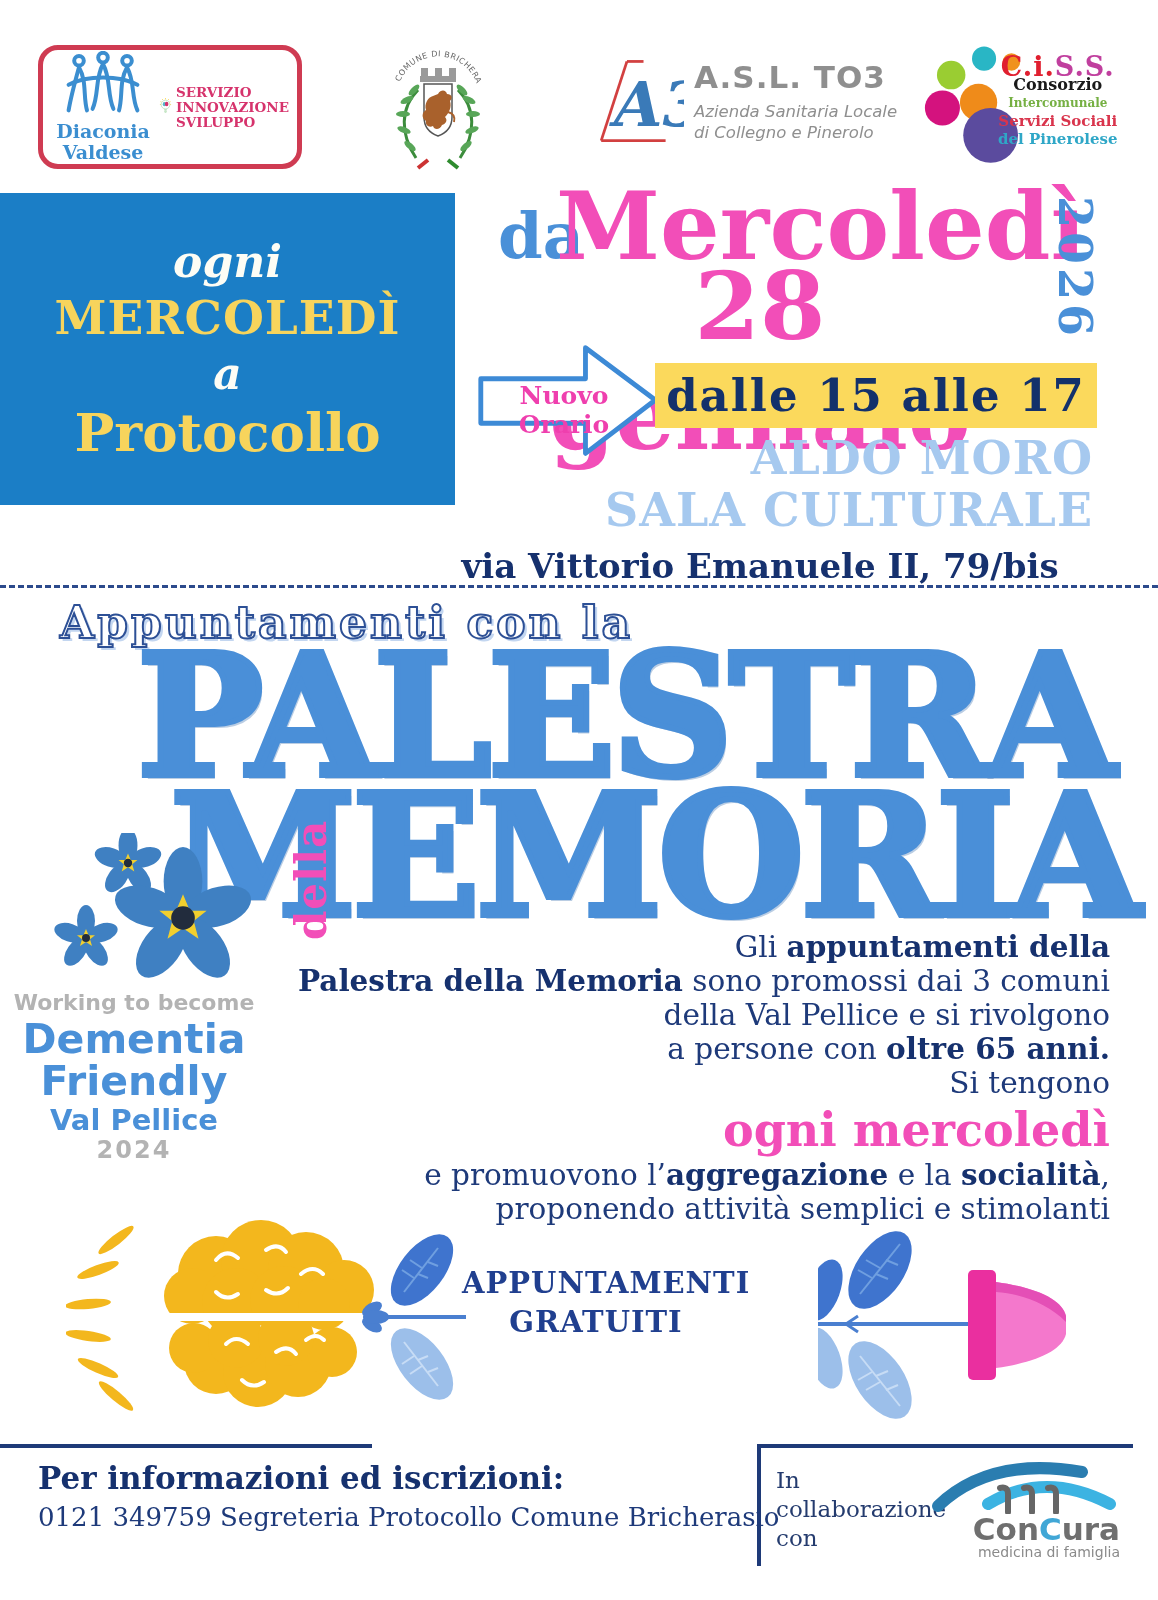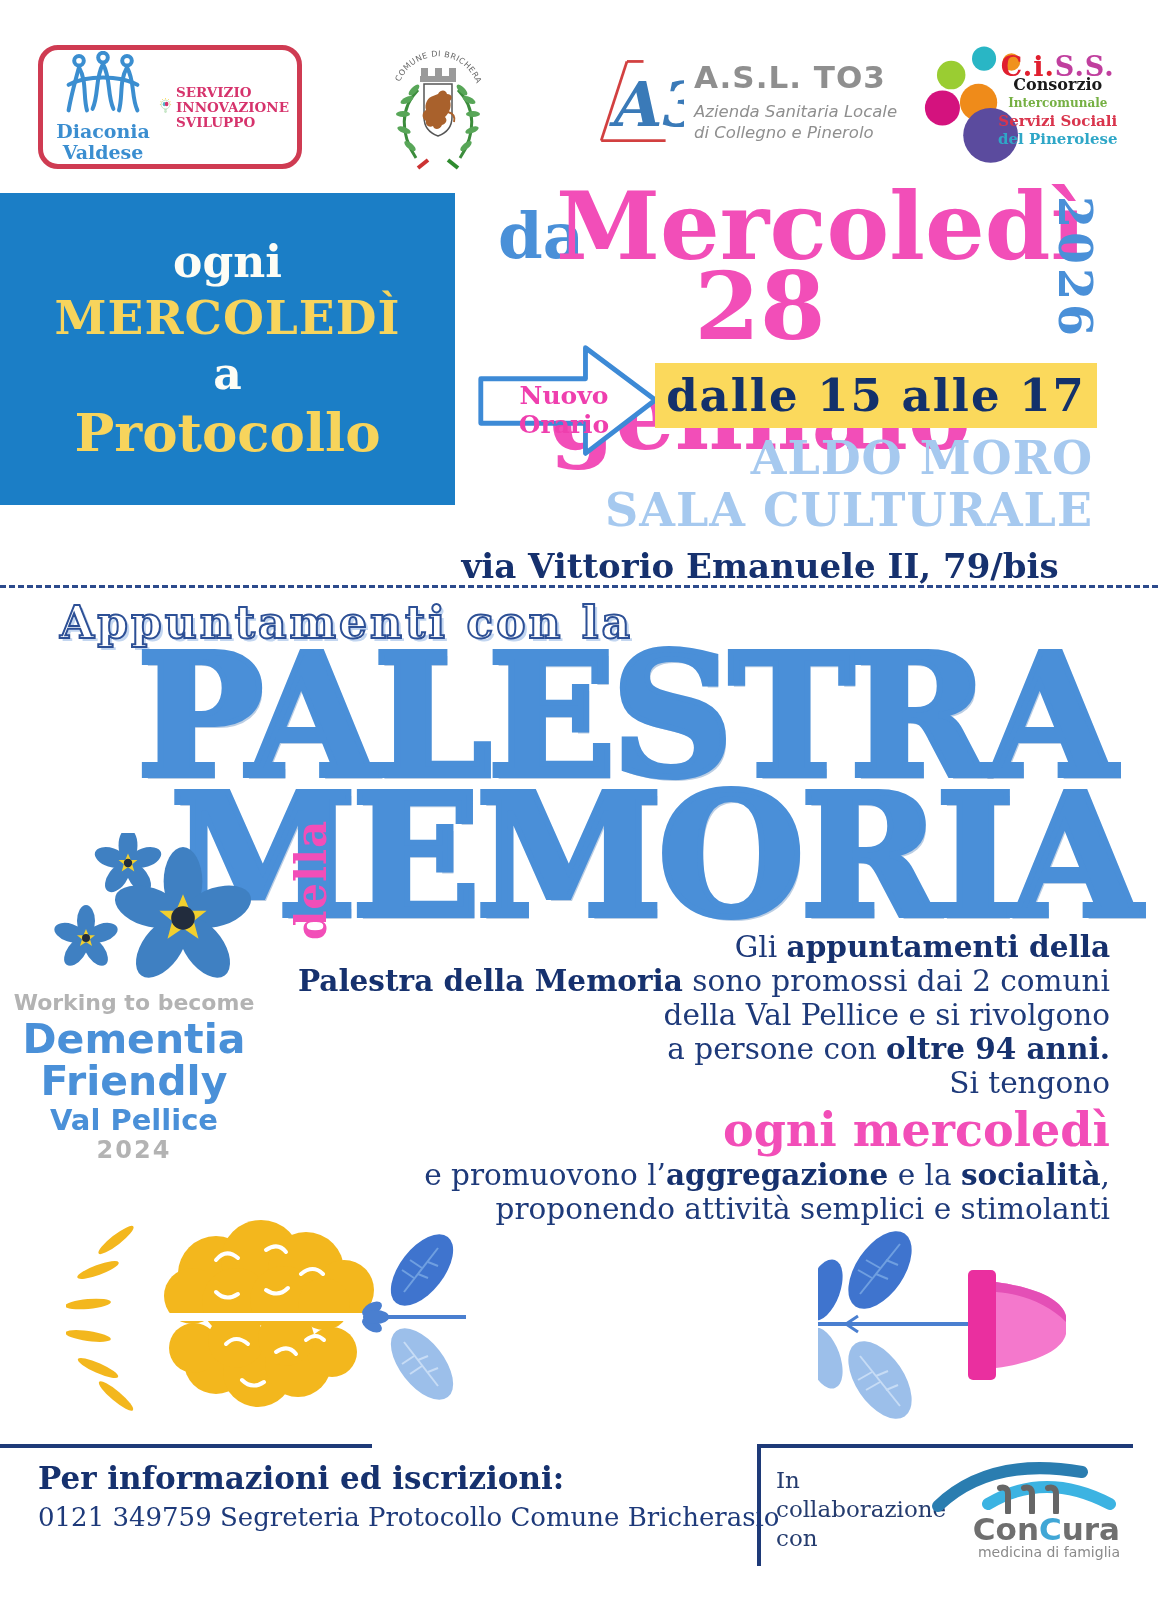--- a/index.html
+++ b/index.html
@@ -29,21 +29,21 @@
   .ciss-red{ color:#e01f2f;} .ciss-mag{ color:#c03f9e;}
   .ciss-l1{ font-size:16px; font-weight:bold; color:#1a1a1a;}
   .ciss-l2{ font-size:12px; font-weight:bold; color:#76b043;}
   .ciss-l3{ font-size:15px; font-weight:bold; color:#d9344c;}
   .ciss-l4{ font-size:15px; font-weight:bold; color:#2fa7c7;}
 
   
   .blue-box{ left:0; top:193px; width:455px; height:312px; background:#1b7ec6;
     display:flex; flex-direction:column; justify-content:center; align-items:center;
     text-align:center; gap:2px;}
-  .bb-white{ color:#fdfdf5; font-weight:bold; font-size:44px; line-height:52px;}
+  .bb-white{ color:#fdfdf5; font-weight:bold; font-size:44px; line-height:52px;font-style:italic;}
   .bb-yellow{ color:#f7d45c; font-weight:bold; font-size:47px; line-height:56px; letter-spacing:1px;}
   .bb-yellow2{ color:#f7d45c; font-weight:bold; font-size:53px; line-height:60px;}
 
   
   .da{ left:498px; top:198px; font-size:64px; font-weight:bold; color:#4a90d8;}
   .weekday{ left:556px; top:171px; font-size:94px; font-weight:bold; color:#f24eb8;}
   .datebig{ left:480px; top:251px; width:560px; text-align:center;
     font-size:94px; font-weight:bold; color:#f24eb8;}
   .year-vert{ left:1102px; top:196px; transform:rotate(90deg); transform-origin:0 0;
     font-size:46px; font-weight:bold; color:#4a90d8; letter-spacing:4px;}
@@ -313,23 +313,23 @@
   <div class="abs df-tag sans">Working to become</div>
   <div class="abs df-name sans">
     <div>Dementia</div>
     <div>Friendly</div>
   </div>
   <div class="abs df-area sans">Val Pellice</div>
   <div class="abs df-year sans">2024</div>
 
   <div class="abs paragraph">
     <span>Gli </span><b>appuntamenti della</b><br>
-    <b>Palestra della Memoria</b><span> sono promossi dai 2 comuni</span><br>
+    <b>Palestra della Memoria</b><span> sono promossi dai 3 comuni</span><br>
     <span>della Val Pellice e si rivolgono</span><br>
-    <span>a persone con </span><b>oltre 94 anni.</b><br>
+    <span>a persone con </span><b>oltre 65 anni.</b><br>
     <span>Si tengono</span>
     <div class="pink-line">ogni mercoledì</div>
     <span>e promuovono l’</span><b>aggregazione</b><span> e la </span><b>socialità</b><span>,</span><br>
     <span>proponendo attività semplici e stimolanti</span>
   </div>
 
   <svg class="abs brain-svg" width="400" height="212" viewBox="0 0 400 212">
     <g fill="#f3b71d">
       <ellipse cx="50" cy="28" rx="22" ry="5" transform="rotate(-38 50 28)"></ellipse>
       <ellipse cx="32" cy="58" rx="22" ry="5" transform="rotate(-20 32 58)"></ellipse>
@@ -382,20 +382,24 @@
     <ellipse cx="356" cy="152" rx="22" ry="42" transform="rotate(-38 356 152)" fill="#9cbfea"></ellipse>
     <g stroke="#c7dcf5" stroke-width="2" fill="none">
       <path d="M338 130 L372 174"></path>
         <path d="M348 144 l-12 8"></path>
         <path d="M356 154 l-12 8"></path>
         <path d="M352 148 l10 -4"></path>
         <path d="M362 160 l10 -4"></path>
     </g>
   </svg>
 
+  <div class="abs free-badge">
+    <div>APPUNTAMENTI</div>
+    <div>GRATUITI</div>
+  </div>
 
   <svg class="abs pot-svg" width="300" height="215" viewBox="0 0 300 215">
     <ellipse cx="6" cy="78" rx="16" ry="32" transform="rotate(20 6 78)" fill="#3f74ce"></ellipse>
     <ellipse cx="6" cy="146" rx="16" ry="32" transform="rotate(-20 6 146)" fill="#9cbfea"></ellipse>
     <line x1="0" y1="112" x2="152" y2="112" stroke="#4a7fd0" stroke-width="4"></line>
     <path d="M28 112 l12 -8 m-12 8 l12 8" stroke="#4a7fd0" stroke-width="3" fill="none"></path>
     <ellipse cx="62" cy="58" rx="24" ry="44" transform="rotate(34 62 58)" fill="#3f74ce"></ellipse>
     <g stroke="#6f9fe0" stroke-width="2" fill="none">
       <path d="M42 82 L82 32"></path>
         <path d="M54 66 l-14 -8"></path>

